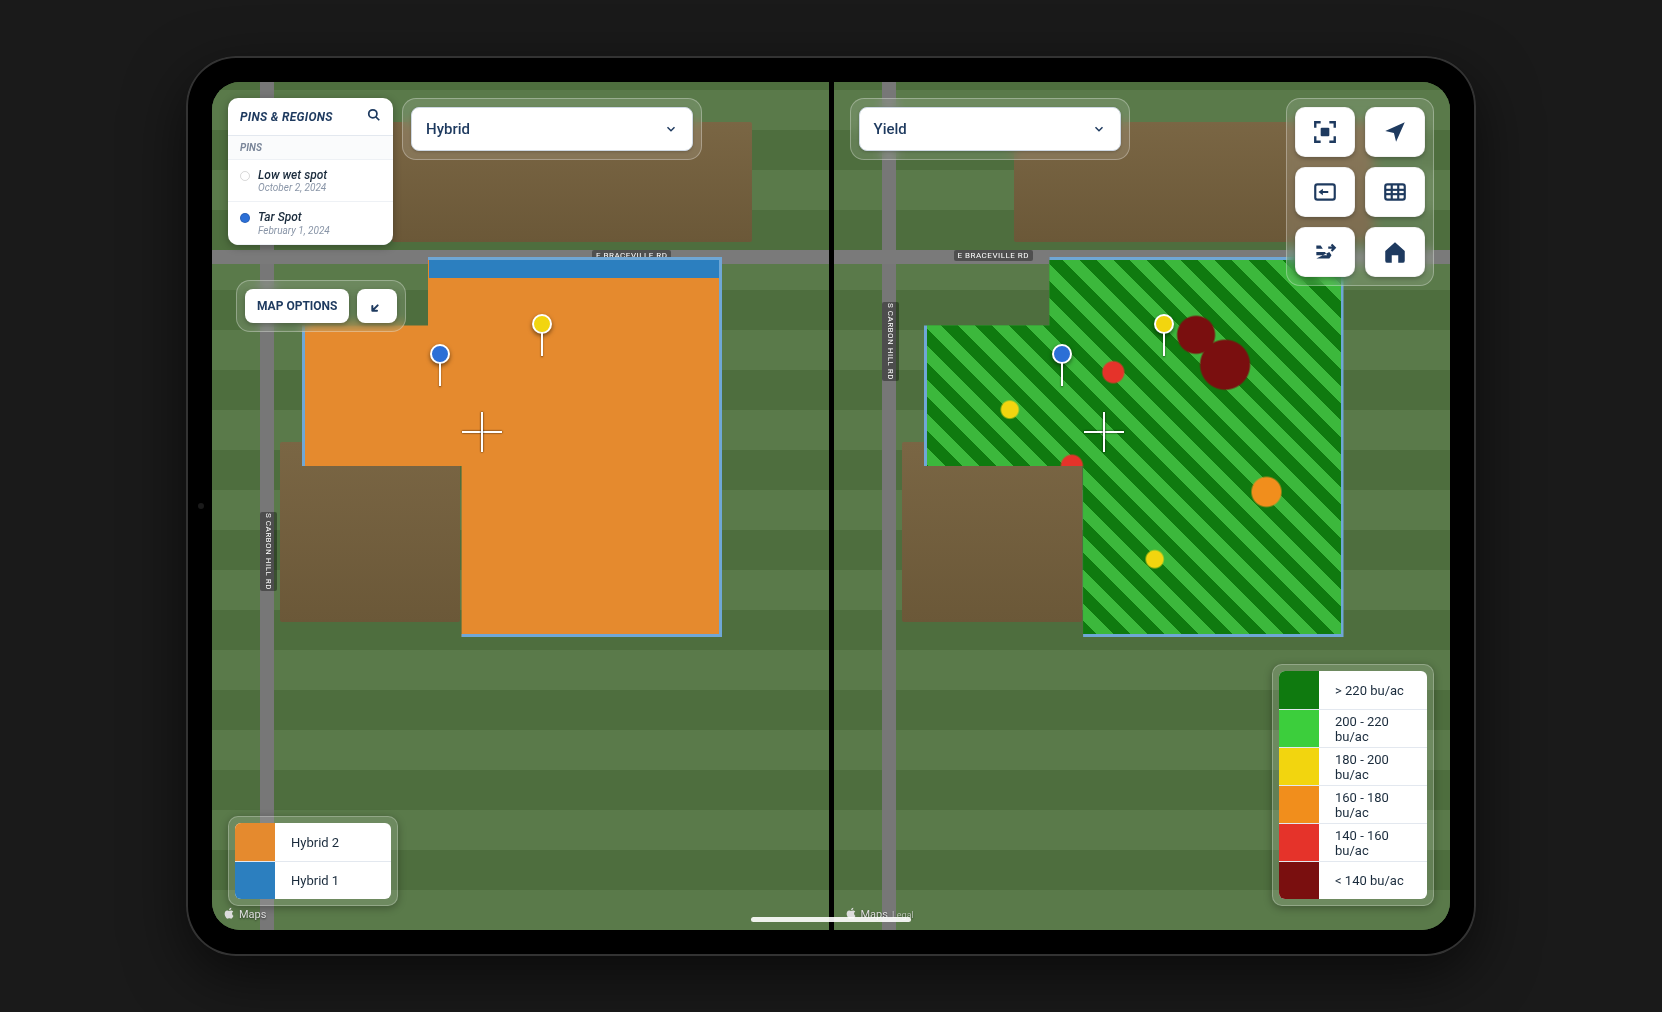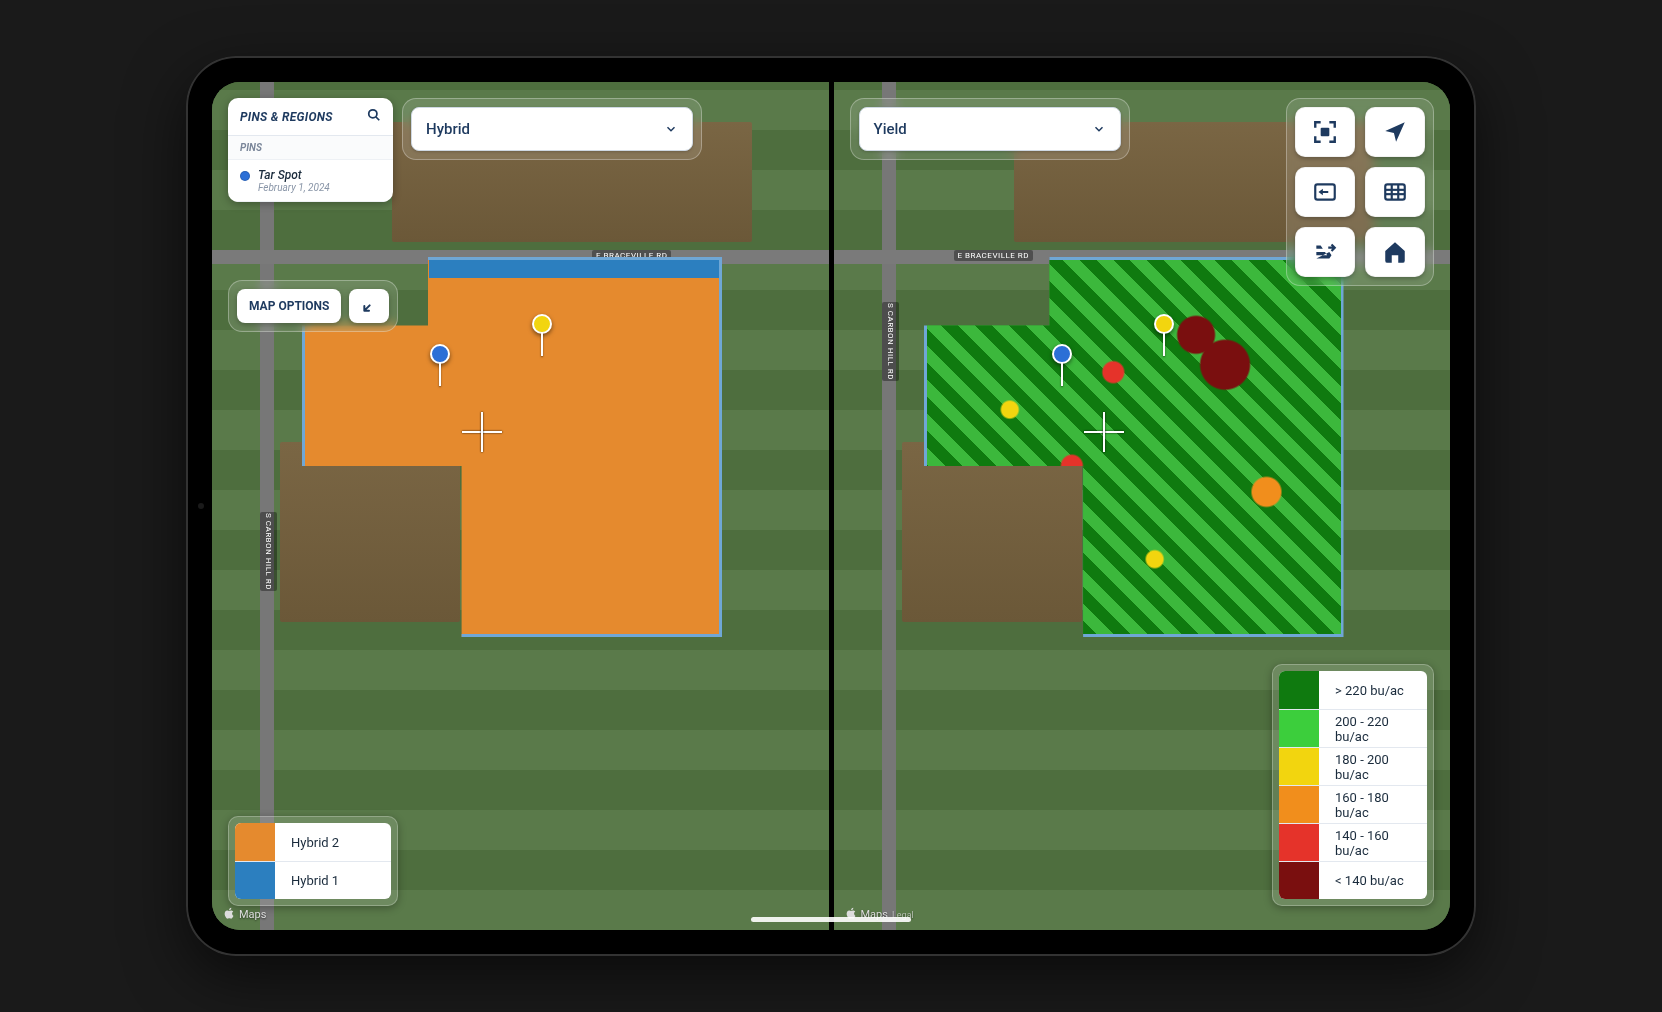--- a/index.html
+++ b/index.html
@@ -267,21 +267,21 @@
     width:10px; height:10px; border-radius:50%;
     margin-top:3px;
     border:1px solid rgba(0,0,0,.15);
     flex-shrink:0;
   }
   .pin-item .t{ font-weight:500; color:#1a2b3c; font-size:12px; line-height:1.2;}
   .pin-item .d{ font-size:10px; color:#8a96a8; }
 
   .map-opts{
     position:absolute;
-    left:16px; top:198px;
+    left:24px; top:198px;
     display:flex; gap:8px;
     align-items:stretch;
   }
   .map-opts .btn{
     background:#fff;
     border-radius:8px;
     padding:10px 12px;
     font-size:12px;
     font-weight:700;
     color:#1e3a5f;
@@ -377,20 +377,27 @@
             <span>PINS &amp; REGIONS</span>
             <span>
               <svg width="14" height="14" viewBox="0 0 24 24" fill="none" stroke="#1e3a5f" stroke-width="3">
                   <circle cx="10" cy="10" r="7"></circle>
                   <line x1="21" y1="21" x2="15" y2="15"></line>
                 </svg>
             </span>
           </div>
           <div class="pins-section">PINS</div>
           <div class="pin-item">
+            <div class="pin-dot" style="#f2d50f"></div>
+            <div>
+              <div class="t">Low wet spot</div>
+              <div class="d">October 2, 2024</div>
+            </div>
+          </div>
+          <div class="pin-item">
             <div class="pin-dot" style="background:#2c6fd6"></div>
             <div>
               <div class="t">Tar Spot</div>
               <div class="d">February 1, 2024</div>
             </div>
           </div>
         </div>
 
         <div class="map-opts glass">
           <div class="btn">MAP OPTIONS</div>

